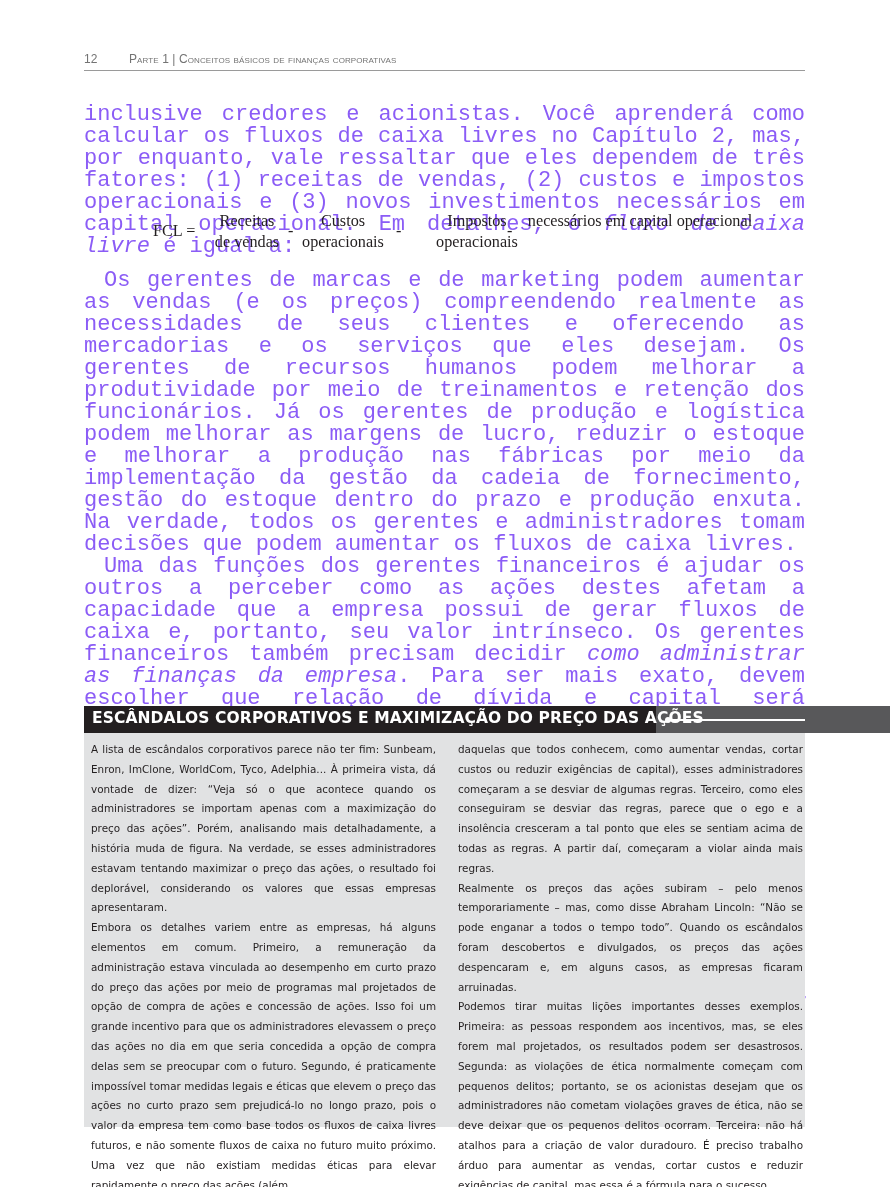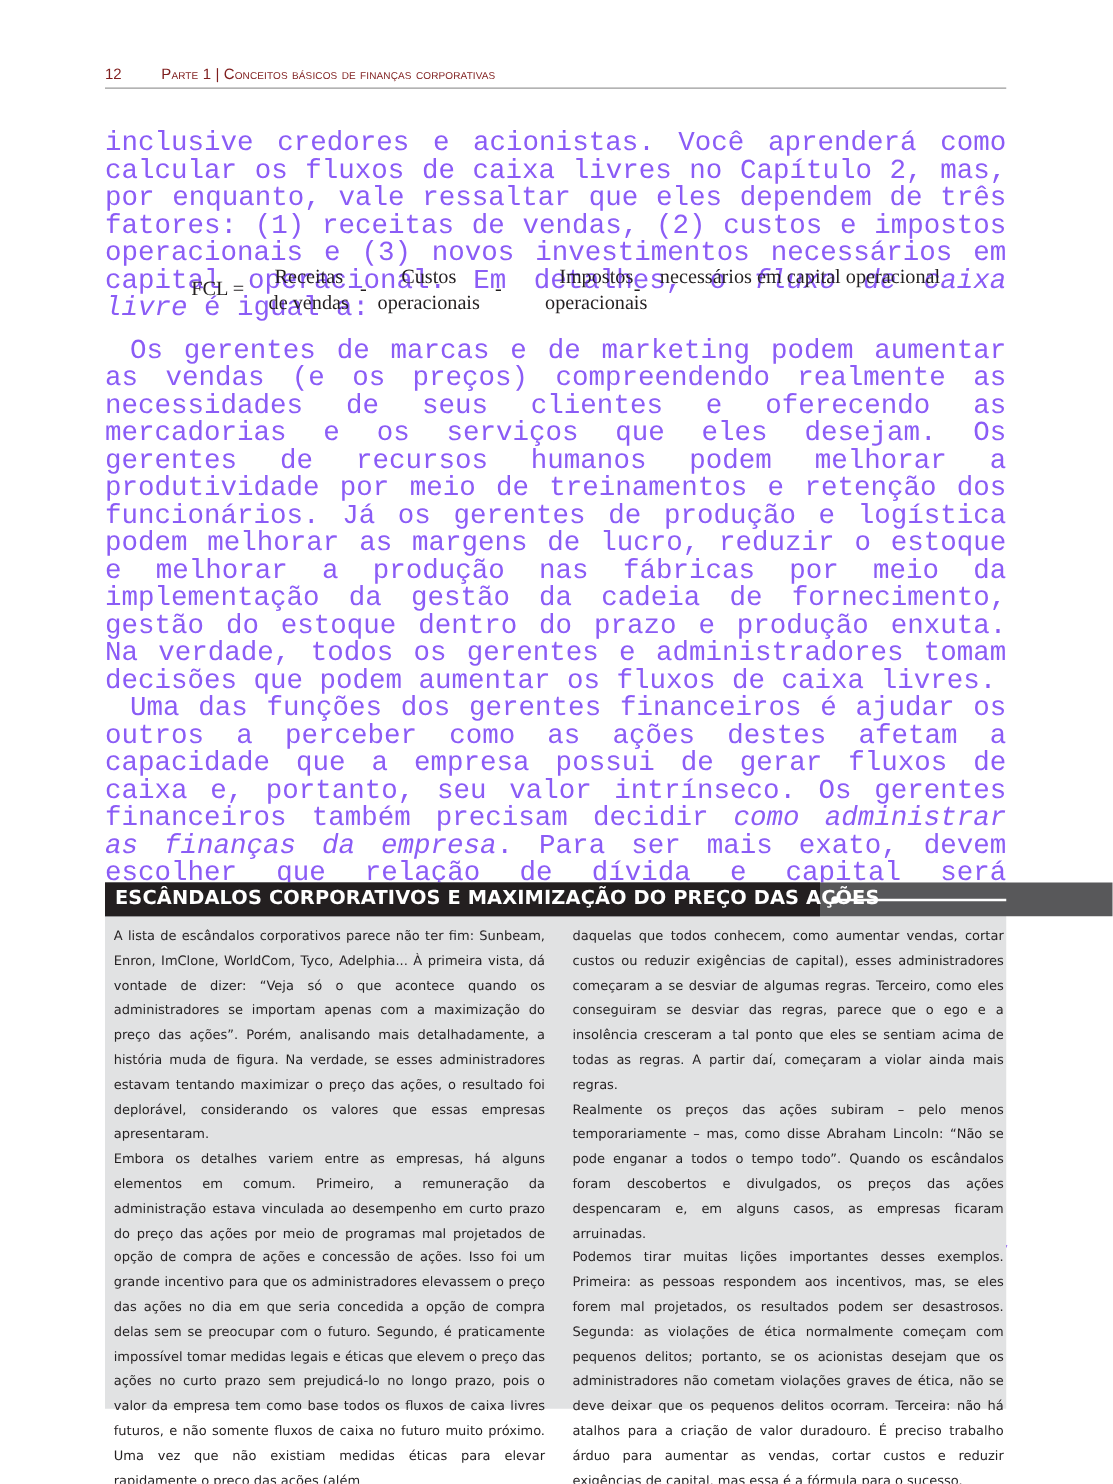--- a/index.html
+++ b/index.html
@@ -1,18 +1,18 @@
 <!DOCTYPE html>
 <html><head>
 <meta charset="utf-8">
 <style>
   html, body { margin: 0; padding: 0; background: #ffffff; }
   body { width: 890px; height: 1187px; position: relative; overflow: hidden; color: #231f20; }
   .running-head { position: absolute; left: 84px; top: 52px; width: 721px; height: 18px;
-    font-family: "Liberation Sans", sans-serif; font-size: 12px; color: #7f1d1d; }
+    font-family: "Liberation Sans", sans-serif; font-size: 12px; color: #737373; }
   .running-head .pg { position: absolute; left: 0; top: 0; }
   .running-head .title { position: absolute; left: 45px; top: 0; font-variant: small-caps; letter-spacing: 0.1px; }
   .running-rule { position: absolute; left: 84px; top: 70px; width: 721px; height: 1px; background: #9a9a9a; }
 
   .body { position: absolute; left: 84px; top: 104px; width: 721px;
     font-family: Liberation Mono, monospace; font-size: 22px; line-height: 22px; color: #8b5cf6; }
   .body p { margin: 0; text-align: justify; }
   .body p.indent { text-indent: 20px; }
   .body em { font-style: italic; }
   .body b { font-weight: bold; margin-left: 39px; }

